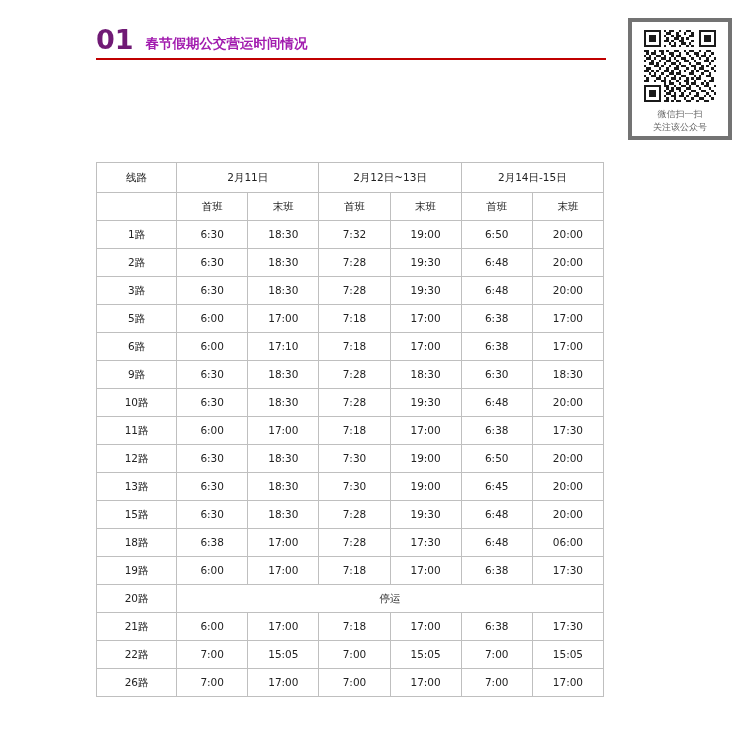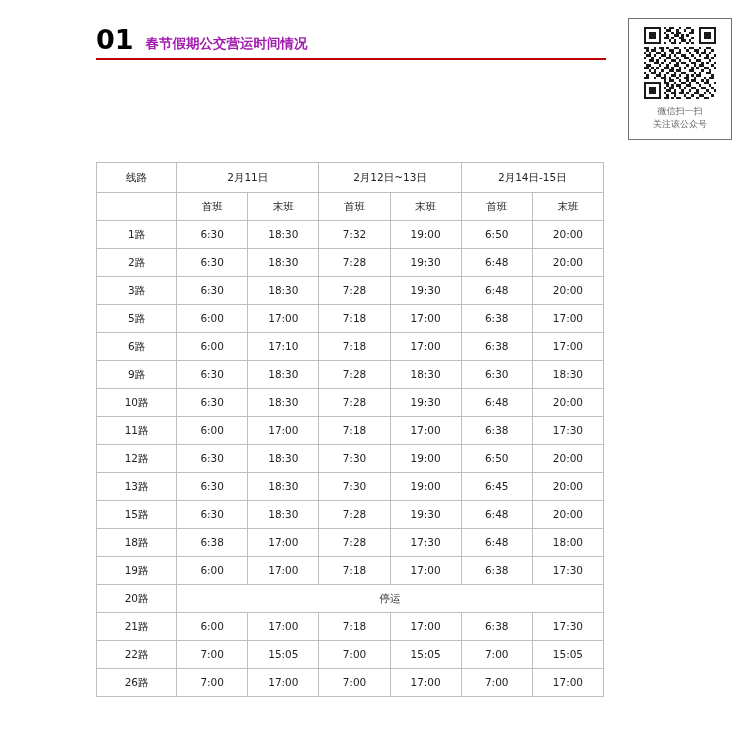--- a/index.html
+++ b/index.html
@@ -33,21 +33,21 @@
   .header-row {
     display: flex;
     align-items: flex-end;
     gap: 12px;
     height: 34px;
   }
   .header-num {
     font-family: "DejaVu Sans", "Liberation Sans", sans-serif;
     font-size: 27px;
     font-weight: bold;
-    color: #000000;
+    color: #701a75;
     line-height: 28px;
     letter-spacing: 0px;
   }
   .header-title {
     font-size: 13.5px;
     font-weight: bold;
     color: #a21caf;
     line-height: 18px;
     padding-bottom: 2px;
   }
@@ -60,21 +60,21 @@
     background: #c00000;
   }
 
   
   .qr-box {
     position: absolute;
     left: 628px;
     top: 18px;
     width: 104px;
     height: 122px;
-    border: 1px solid #737373;
+    border: 4px solid #737373;
     background: #ffffff;
     box-sizing: border-box;
     text-align: center;
   }
   .qr-img {
     margin: 8px auto 0 auto;
     width: 72px;
     height: 72px;
     display: block;
   }
@@ -500,21 +500,21 @@
             <td>6:48</td>
             <td>20:00</td>
           </tr>
           <tr>
             <td class="line-cell">18路</td>
             <td>6:38</td>
             <td>17:00</td>
             <td>7:28</td>
             <td>17:30</td>
             <td>6:48</td>
-            <td>18:00</td>
+            <td>06:00</td>
           </tr>
           <tr>
             <td class="line-cell">19路</td>
             <td>6:00</td>
             <td>17:00</td>
             <td>7:18</td>
             <td>17:00</td>
             <td>6:38</td>
             <td>17:30</td>
           </tr>

